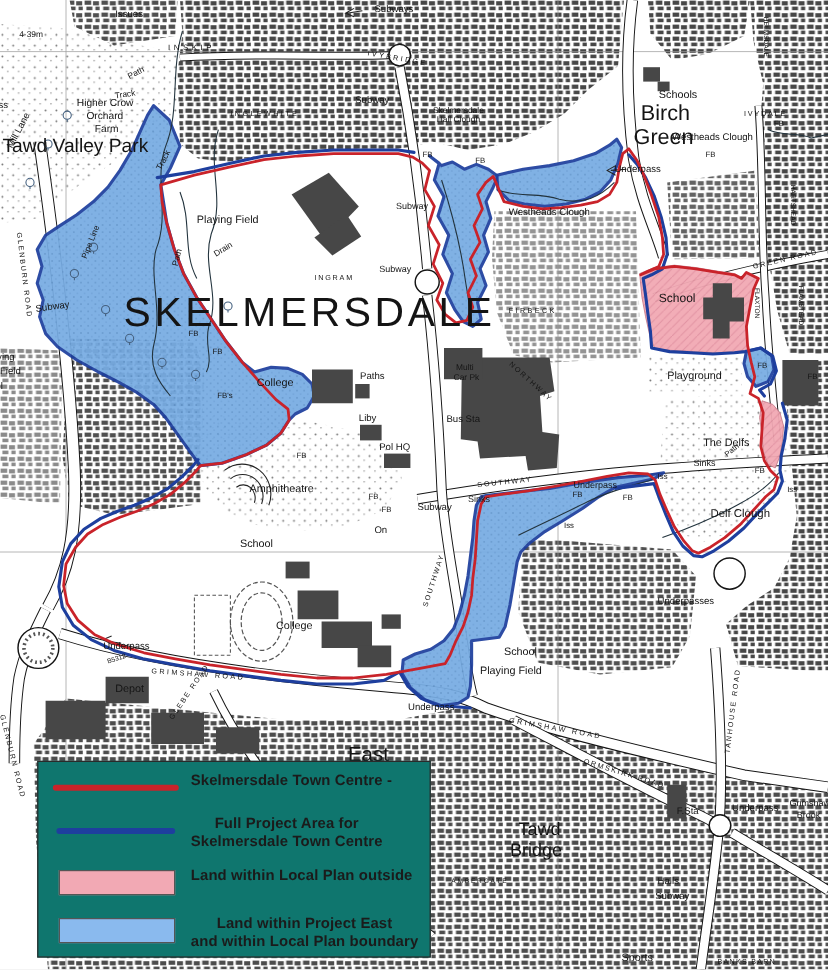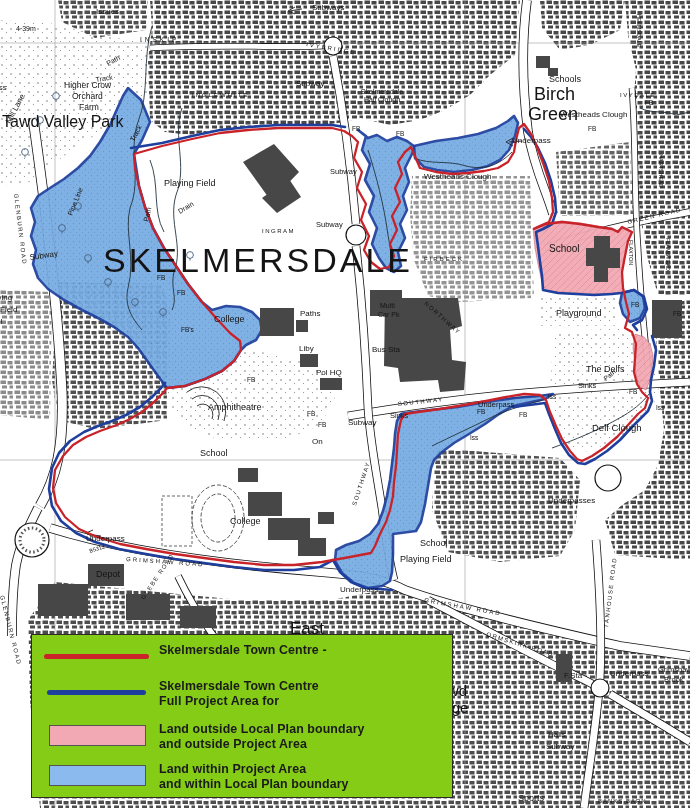--- a/index.html
+++ b/index.html
@@ -1,19 +1,19 @@
 <!DOCTYPE html>
 <html><head>
 <meta charset="utf-8">
 <style>
   html,body{margin:0;padding:0;background:#e8e8e8;}
   .stage{position:relative;width:690px;height:808px;overflow:hidden;background:#ffffff;
-         font-family:"Liberation Sans",sans-serif;}
+         font-family:"Liberation Sans",sans-serif;text-align:center;}
   .stage svg{position:absolute;left:0;top:0;}
-  .legend{position:absolute;left:31px;top:634px;width:422px;height:164px;background:#84cc16;
+  .legend{position:absolute;left:31px;top:634px;width:328px;height:164px;background:#0f766e;
           border:1.5px solid #2a2a2a;box-sizing:border-box;z-index:5;}
   .lg-line{position:absolute;height:4.6px;border-radius:3px;}
   .lg-swatch{position:absolute;width:97px;height:21px;border:1px solid #555;box-sizing:border-box;}
   .lg-text{position:absolute;left:127px;font-size:12.4px;line-height:15.4px;font-weight:600;
            color:#1b1b1b;letter-spacing:.1px;white-space:nowrap;}
   text{font-family:"Liberation Sans",sans-serif;}
 </style>
 </head>
 <body>
 
@@ -277,27 +277,26 @@
       <text x="629" y="394" font-size="6.5" fill="#141414" text-anchor="start" letter-spacing="0">FB</text>
     </svg>
 
   <div class="legend">
     <span class="lg-line" style="left: 12px; top: 19px; width: 105px; background: rgb(201, 35, 42);"></span>
     <div class="lg-text" style="top:8px">
       <div>Skelmersdale Town Centre -</div>
     </div>
     <span class="lg-line" style="left: 15px; top: 55px; width: 99px; background: rgb(30, 63, 158);"></span>
     <div class="lg-text" style="top:44px">
+      <div>Full Project Area for</div>
       <div>Skelmersdale Town Centre</div>
-      <div>Full Project Area for</div>
     </div>
     <span class="lg-swatch" style="left: 17px; top: 90px; background: rgb(242, 169, 180);"></span>
     <div class="lg-text" style="top:87px">
-      <div>Land outside Local Plan boundary</div>
-      <div>and outside Project Area</div>
+      <div>Land within Local Plan outside</div>
     </div>
     <span class="lg-swatch" style="left: 17px; top: 130px; background: rgb(138, 186, 238);"></span>
     <div class="lg-text" style="top:127px">
-      <div>Land within Project Area</div>
+      <div>Land within Project East</div>
       <div>and within Local Plan boundary</div>
     </div>
   </div>
 </div>
 
 </body></html>

